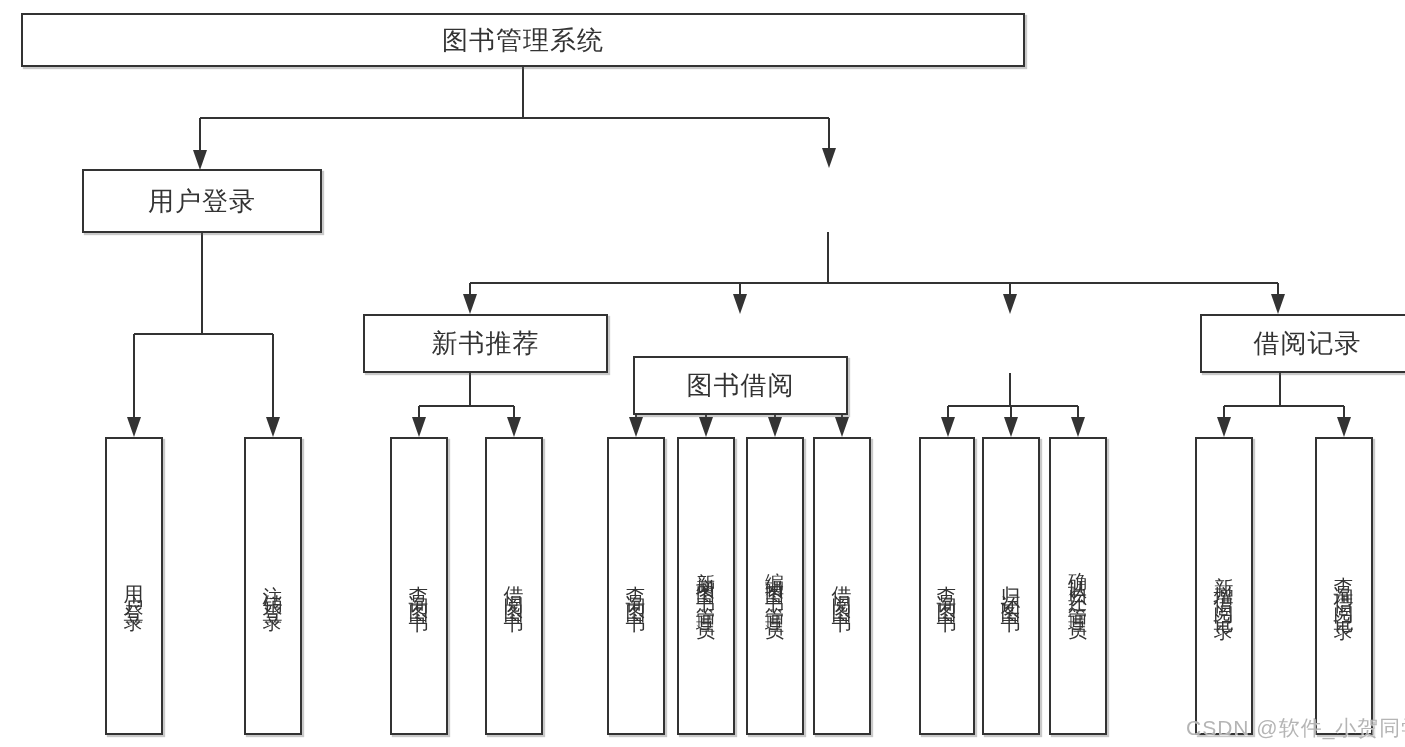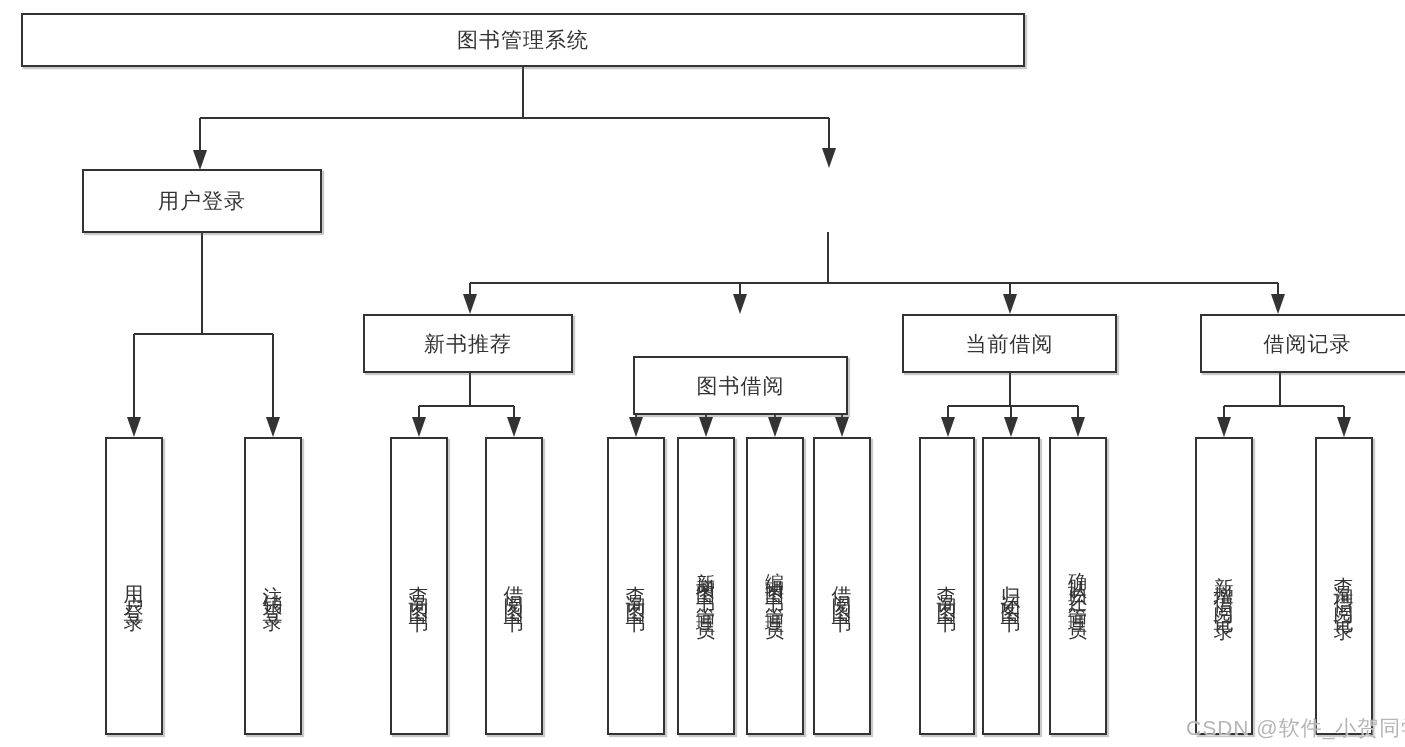--- a/index.html
+++ b/index.html
@@ -21,21 +21,21 @@
   }
   .box {
     position: absolute;
     background: #ffffff;
     border: 2px solid #333333;
     box-shadow: 2px 2px 1px rgba(100,100,100,0.35);
     display: flex;
     align-items: center;
     justify-content: center;
     text-align: center;
-    font-size: 21px;
+    font-size: 26px;
     letter-spacing: 1px;
     color: #333333;
     z-index: 2;
   }
   .leaf {
     writing-mode: vertical-lr;
     font-size: 20px;
     letter-spacing: 9px;
     line-height: 1.0;
     padding-top: 4px;
@@ -98,23 +98,22 @@
       <use href="#ah" transform="translate(1078,437)"></use>
       <use href="#ah" transform="translate(1224,437)"></use>
       <use href="#ah" transform="translate(1344,437)"></use>
     </g>
   </svg>
 
   <div class="box" style="left:21px; top:13px; width:1004px; height:54px;">图书管理系统</div>
 
   <div class="box" style="left:82px; top:169px; width:240px; height:64px;">用户登录</div>
 
-  <div class="box" style="left:363px; top:314px; width:210px; height:59px;">新书推荐</div>
+  <div class="box" style="left:363px; top:314px; width:245px; height:59px;">新书推荐</div>
   <div class="box" style="left:633px; top:314px; width:215px; height:59px;margin-top:42px;">图书借阅</div>
-  <div class="box" style="left:902px; top:314px; width:215px; height:59px;">当前借阅</div>
   <div class="box" style="left:1200px; top:314px; width:215px; height:59px;">借阅记录</div>
 
   <div class="box leaf" style="left:105px; top:437px; width:58px; height:298px;">用户登录</div>
   <div class="box leaf" style="left:244px; top:437px; width:58px; height:298px;">注销登录</div>
 
   <div class="box leaf" style="left:390px; top:437px; width:58px; height:298px;">查询图书</div>
   <div class="box leaf" style="left:485px; top:437px; width:58px; height:298px;">借阅图书</div>
 
   <div class="box leaf" style="left:607px; top:437px; width:58px; height:298px;">查询图书</div>
   <div class="box leaf long" style="left:677px; top:437px; width:58px; height:298px;">新增图书（管理员）</div>

